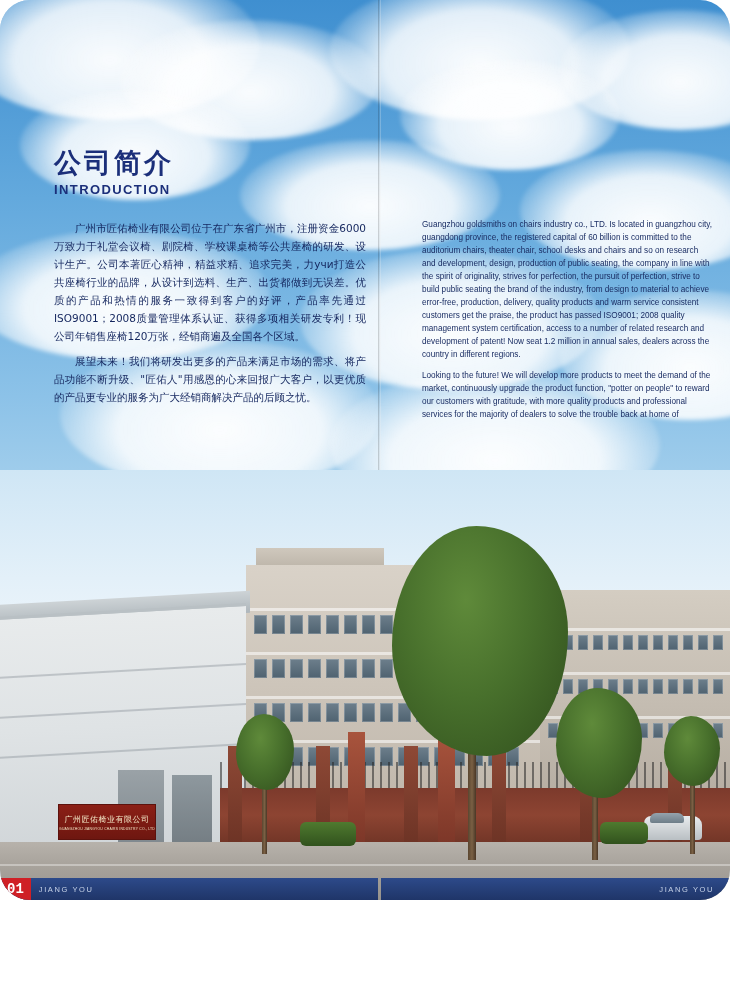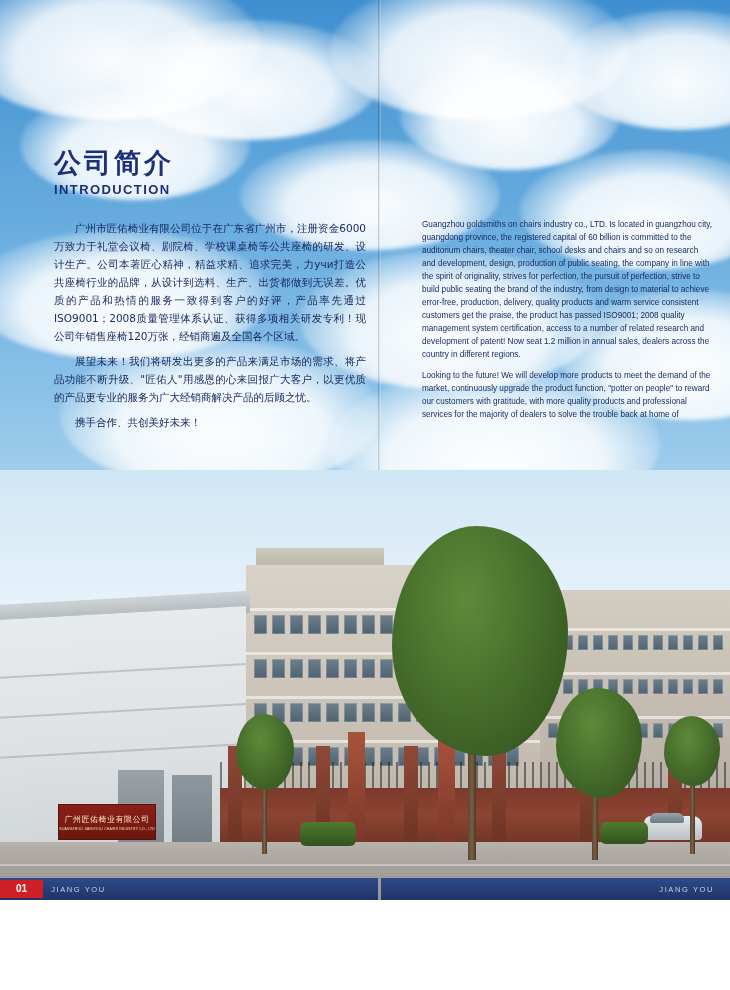--- a/index.html
+++ b/index.html
@@ -19,20 +19,21 @@
   }
   
   .spread {
     position: absolute;
     left: 0;
     top: 0;
     width: 730px;
     height: 900px;
     overflow: hidden;
     background: linear-gradient(to bottom, #3f8fd0 0%, #63a9dd 22%, #8cc2e8 44%, #b4d8ef 62%, #cfe6f5 78%, #dceef8 100%);
+    border-radius: 30px;
   }
   .clouds {
     position: absolute;
     left: 0; top: 0;
     width: 730px; height: 560px;
     pointer-events: none;
   }
   .cloud {
     position: absolute;
     background: radial-gradient(ellipse at 50% 60%, rgba(255,255,255,0.97) 0%, rgba(255,255,255,0.85) 45%, rgba(255,255,255,0.18) 72%, rgba(255,255,255,0) 100%);
@@ -357,24 +358,24 @@
     height: 22px;
     background: linear-gradient(to bottom, #2d4a8a, #1f3568);
     display: flex;
     align-items: center;
     justify-content: flex-end;
   }
   .page-num {
     display: inline-block;
     background: #cf2026;
     color: #ffffff;
-    font-family: Liberation Sans, sans-serif;
-    font-size: 10px;
+    font-family: Liberation Mono, monospace;
+    font-size: 14px;
     font-weight: bold;
-    padding: 4px 16px;
+    padding: 4px 7px;
     margin-right: 8px;
     line-height: 1;
   }
   .footer-brand {
     font-family: "Liberation Sans", sans-serif;
     font-size: 7.5px;
     color: #c6d2e8;
     letter-spacing: 1.6px;
   }
   .footer-brand-right {
@@ -415,21 +416,20 @@
     <div class="gutter"></div>
 
     <div class="title-block">
       <div class="title-cn">公司简介</div>
       <div class="title-en">INTRODUCTION</div>
     </div>
 
     <div class="text-cn">
       <p>广州市匠佑椅业有限公司位于在广东省广州市，注册资金6000万致力于礼堂会议椅、剧院椅、学校课桌椅等公共座椅的研发、设计生产。公司本著匠心精神，精益求精、追求完美，力учи打造公共座椅行业的品牌，从设计到选料、生产、出货都做到无误差。优质的产品和热情的服务一致得到客户的好评，产品率先通过ISO9001；2008质量管理体系认证、获得多项相关研发专利！现公司年销售座椅120万张，经销商遍及全国各个区域。</p>
       <p>展望未来！我们将研发出更多的产品来满足市场的需求、将产品功能不断升级、"匠佑人"用感恩的心来回报广大客户，以更优质的产品更专业的服务为广大经销商解决产品的后顾之忧。</p>
-      <p>携手合作、共创美好未来！</p>
     </div>
 
     <div class="text-en">
       <p>Guangzhou goldsmiths on chairs industry co., LTD. Is located in guangzhou city, guangdong province, the registered capital of 60 billion is committed to the auditorium chairs, theater chair, school desks and chairs and so on research and development, design, production of public seating, the company in line with the spirit of originality, strives for perfection, the pursuit of perfection, strive to build public seating the brand of the industry, from design to material to achieve error-free, production, delivery, quality products and warm service consistent customers get the praise, the product has passed ISO9001; 2008 quality management system certification, access to a number of related research and development of patent! Now seat 1.2 million in annual sales, dealers across the country in different regions.</p>
       <p>Looking to the future! We will develop more products to meet the demand of the market, continuously upgrade the product function, "potter on people" to reward our customers with gratitude, with more quality products and professional services for the majority of dealers to solve the trouble back at home of products.</p>
 
     </div>
 
     <div class="photo">
       <div class="photo-sky"></div>

